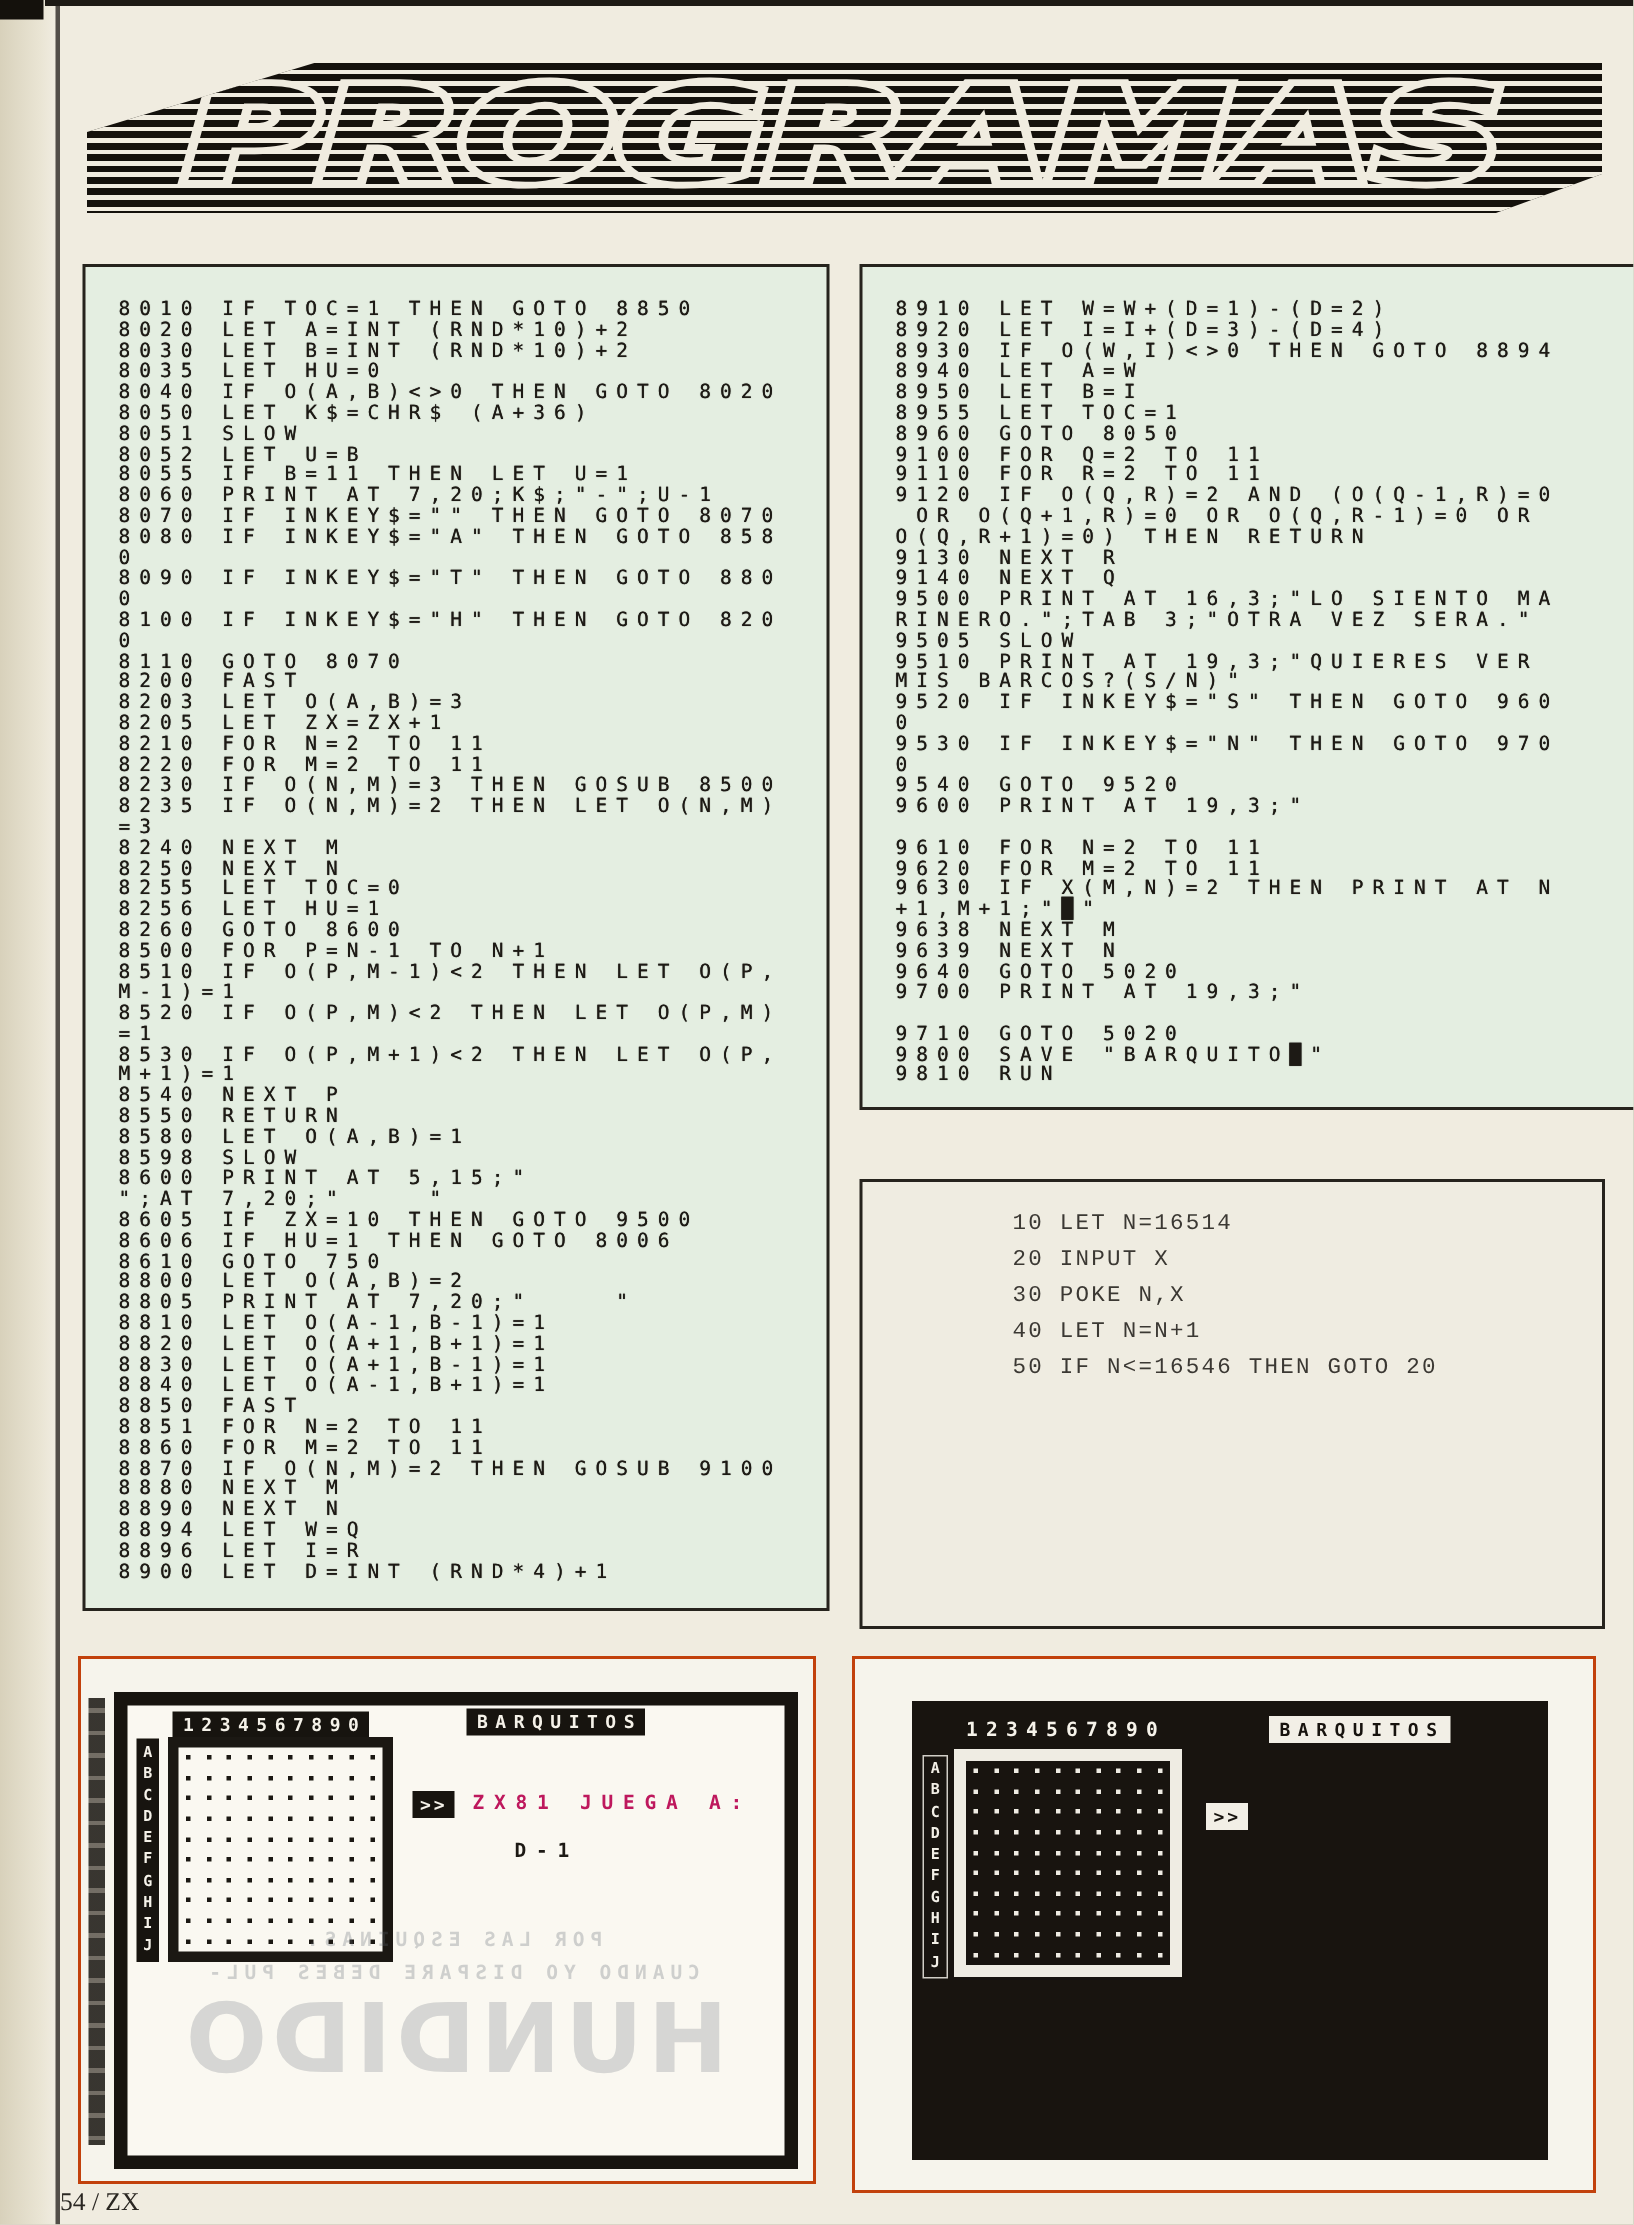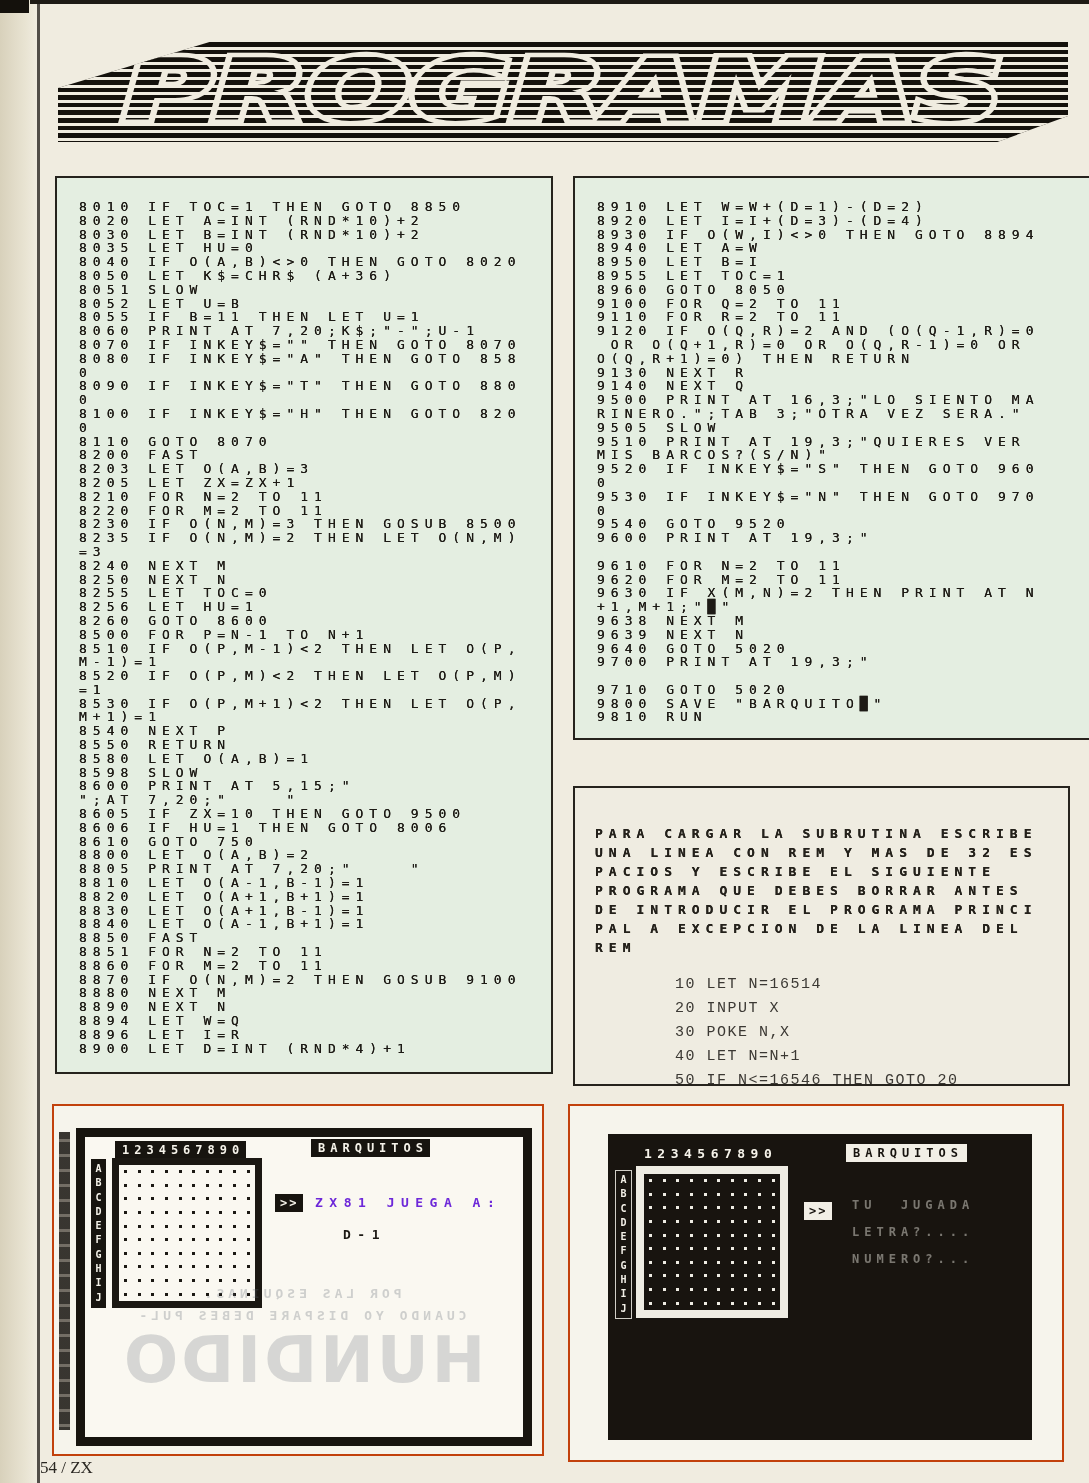--- a/index.html
+++ b/index.html
@@ -72,21 +72,21 @@
   .letters-l { left:6px; top:22px; background:#17140f; color:#f5f2e9; padding:3px 0; }
   .letters-col div { height:14.3px; line-height:14.3px; }
   .grid-frame { position:absolute; box-sizing:border-box; }
   .grid-l { left:27px; top:21px; width:150px; height:150px; border:7px solid #1b1813; background:#faf8f1; color:#1b1813; }
   .dots { width:100%; height:100%; }
   .cell { display:flex; align-items:center; justify-content:center; }
   .dot { width:3px; height:3px; background:currentColor; }
   .prompt-inv { position:absolute; background:#17140f; color:#f5f2e9;
     font-size:12px; font-weight:bold; letter-spacing:2px; padding:2px 5px; }
   .prompt-l { left:190px; top:57px; }
-  .msg-l { position:absolute; left:230px; top:58px; font-size:13px; letter-spacing:6.5px; color:#6d28d9; }
+  .msg-l { position:absolute; left:230px; top:58px; font-size:13px; letter-spacing:6.5px; color:#be185d; }
   .move-l { position:absolute; left:258px; top:90px; font-size:13px; letter-spacing:6.5px; color:#1d1a15; }
   .ghost-lines { position:absolute; left:6px; top:146px; width:420px; text-align:center;
     transform:scaleX(-1); font-size:13px; letter-spacing:4px; font-weight:bold;
     color:rgba(95,100,112,.28); line-height:22px; white-space:pre; }
   .ghost-word { position:absolute; left:18px; top:186px; width:400px; text-align:center;
     transform:scaleX(-1); font-family:"DejaVu Sans",sans-serif; font-weight:bold;
     font-size:64px; letter-spacing:3px; color:rgba(88,94,108,.22); }
 
   
   .screen { position:absolute; left:38px; top:28px; width:424px; height:306px; background:#18140f; }
@@ -221,27 +221,20 @@
 9638 NEXT M
 9639 NEXT N
 9640 GOTO 5020
 9700 PRINT AT 19,3;"
 
 9710 GOTO 5020
 9800 SAVE "BARQUITO█"
 9810 RUN</pre>
 
   <div class="info-box">
-    <pre class="info-par">PARA CARGAR LA SUBRUTINA ESCRIBE
-UNA LINEA CON REM Y MAS DE 32 ES
-PACIOS Y ESCRIBE EL SIGUIENTE
-PROGRAMA QUE DEBES BORRAR ANTES
-DE INTRODUCIR EL PROGRAMA PRINCI
-PAL A EXCEPCION DE LA LINEA DEL
-REM</pre>
     <pre class="info-loader">10 LET N=16514
 20 INPUT X
 30 POKE N,X
 40 LET N=N+1
 50 IF N&lt;=16546 THEN GOTO 20</pre>
   </div>
 
   <div class="shot-box shot-left">
     <div class="gutter-strip"></div>
     <div class="tv-frame">
@@ -885,22 +878,17 @@
             </span>
             <span class="cell">
               <span class="dot"></span>
             </span>
             <span class="cell">
               <span class="dot"></span>
             </span>
           </div>
       </div>
       <div class="prompt-r zx">&gt;&gt;</div>
-      <div class="faint-lines zx">
-          <div class="list-item">TU  JUGADA</div>
-          <div class="list-item">LETRA?....</div>
-          <div class="list-item">NUMERO?...</div>
-        </div>
     </div>
   </div>
 
   <div class="page-number">54 / ZX</div>
 </div>
 
 </body></html>

